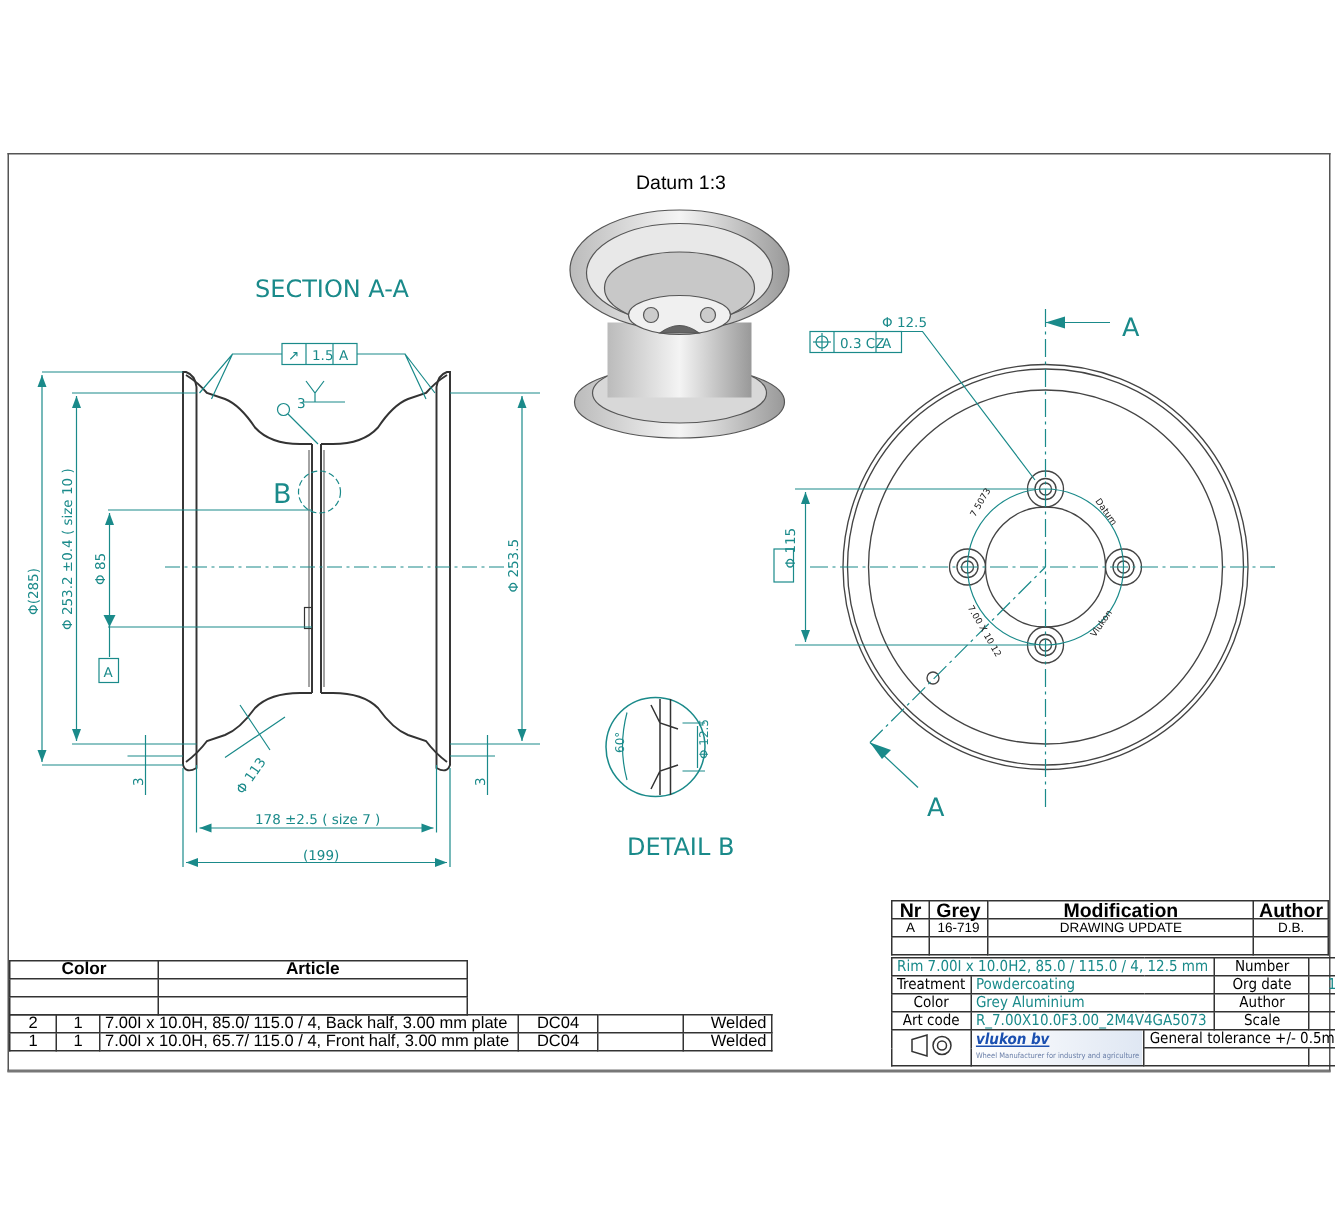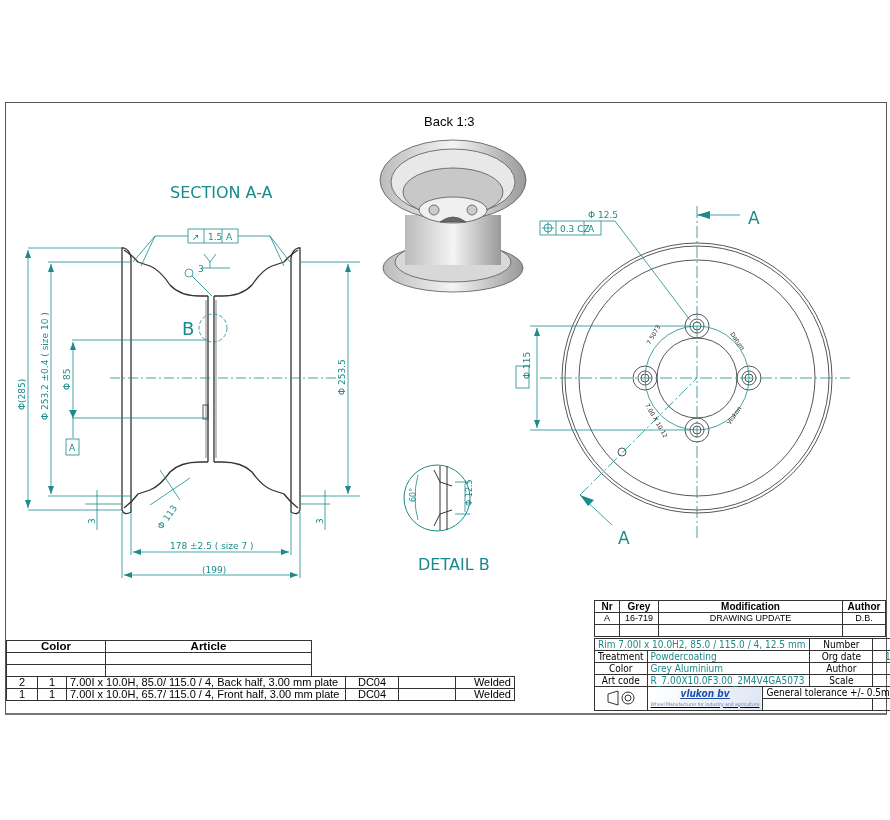--- a/index.html
+++ b/index.html
@@ -8,21 +8,21 @@
   svg.drawing { position:absolute; left:0; top:0; width:890px; height:820px; }
   .teal { fill:#1a8a8a; }
   .tl { font-family:"DejaVu Sans", sans-serif; fill:#1a8a8a; }
   .scale-title { position:absolute; left:424px; top:114px; font-size:13px; color:#000; font-family:"Liberation Sans", sans-serif; }
   table { border-collapse:collapse; position:absolute; font-size:11px; }
   td { border:1px solid #333; padding:0 3px; height:11px; line-height:11px; white-space:nowrap; }
   .bom { left:6px; top:640px; }
   .bom td.h { font-weight:bold; text-align:center; font-size:11.5px; }
   .bom2 { left:6px; top:676px; }
   .rev { left:594px; top:600px; }
-  .rev td.h { font-weight:bold; text-align:center; font-size:10px;margin-top:20px; }
+  .rev td.h { font-weight:bold; text-align:center; font-size:13px;margin-top:20px; }
   .title { left:594px; top:638px; font-size:10px; font-family:"DejaVu Sans Condensed","DejaVu Sans", sans-serif; }
   .title td { height:11px; line-height:11px; }
   .tval { color:#1a8a8a;margin-left:44px; }
   .center { text-align:center; }
   .logo { color:#1a4fb0; font-style:italic; font-weight:bold; font-size:10px; text-decoration:underline; }
   .logo-sub { color:#6a7fa8; font-size:5px; }
 </style>
 </head>
 <body>
 
@@ -205,21 +205,21 @@
 
   <g>
     <circle cx="437" cy="498" r="33" fill="none" stroke="#1a8a8a" stroke-width="1"></circle>
     <path d="M440,466 L440,530 M447,466 L447,530 M434,470 L440,482 L452,486 M434,526 L440,514 L452,510" fill="none" stroke="#333" stroke-width="1"></path>
     <path d="M418,475 Q412,498 418,520 M455,482 L470,482 M455,514 L470,514 M465,484 L465,512" fill="none" stroke="#1a8a8a" stroke-width="0.8"></path>
     <text class="tl" font-size="8" transform="translate(416,502) rotate(-90)">60°</text>
     <text class="tl" font-size="8" transform="translate(472,506) rotate(-90)">Φ 12.5</text>
   </g>
 </svg>
 
-<div class="scale-title">Back 1:3</div>
+<div class="scale-title">Datum 1:3</div>
 
 <table class="bom" style="width:306px;">
   <tbody>
       <tr>
     <td class="h" style="width:92px;">Color</td>
     <td class="h">Article</td>
   </tr>
   <tr>
         <td></td>
         <td></td>
@@ -301,21 +301,21 @@
     <td class="center tval">1:1.67</td>
   </tr>
   <tr>
     <td rowspan="2" class="center">
       <svg width="30" height="18" viewBox="0 0 30 18">
             <path d="M2,5 L12,2 L12,16 L2,13 Z" fill="none" stroke="#333"></path>
             <circle cx="22" cy="9" r="6" fill="none" stroke="#333"></circle>
             <circle cx="22" cy="9" r="3" fill="none" stroke="#333"></circle>
           </svg>
     </td>
-    <td rowspan="2" style="width:104px;text-align:center;background:linear-gradient(90deg,#fff,#dfe7f3);text-decoration:underline;">
+    <td rowspan="2" style="width:104px;text-align:left;background:linear-gradient(90deg,#fff,#dfe7f3);">
       <div class="logo">vlukon bv</div>
       <div class="logo-sub">Wheel Manufacturer for industry and agriculture</div>
     </td>
     <td colspan="3">General tolerance +/- 0.5mm or +/- 1°</td>
   </tr>
   <tr>
     <td colspan="2"></td>
     <td style="text-align:right;">A2</td>
   </tr>
 </tbody>

